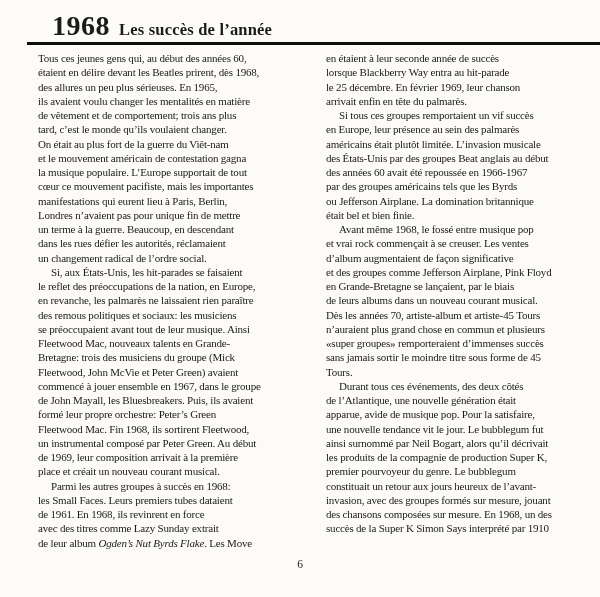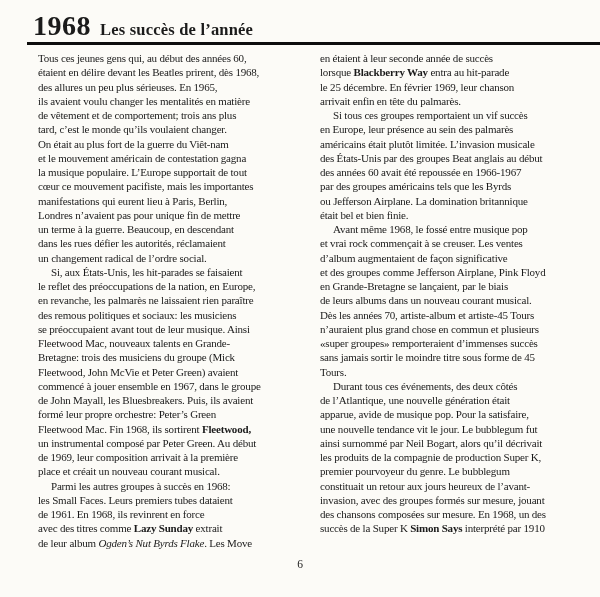--- a/index.html
+++ b/index.html
@@ -9,21 +9,21 @@
     height: 597px;
     background: var(--paper, #fcfbf7);
     color: var(--ink, #1b1b1b);
     font-family: "Liberation Serif", "DejaVu Serif", serif;
     overflow: hidden;
     box-sizing: border-box;
   }
   .page-header {
     position: absolute;
     top: 10px;
-    left: 33px;
+    left: 52px;
     white-space: nowrap;
   }
   .header-year {
     font-size: 28px;
     font-weight: bold;
     letter-spacing: 0.5px;
   }
   .header-title {
     font-size: 16.5px;
     font-weight: bold;
@@ -36,33 +36,33 @@
     left: 27px;
     right: 0;
     height: 2.5px;
     background: var(--rule, #0d0d0d);
   }
   .columns {
     position: absolute;
     top: 51px;
     left: 38px;
     display: flex;
-    gap: 10px;
+    gap: 16px;
   }
   .col { width: 272px; }
   .para {
     margin: 0;
     font-size: 11px;
     line-height: 14.25px;
     letter-spacing: -0.2px;
     white-space: pre;
   }
   .para.indent { text-indent: 13px; }
   .para.gap { }
-  .seg-bold { font-weight: bold; }
+  .seg-bold { font-weight: normal; }
   .seg-italic { font-style: italic; }
   .page-footer {
     position: absolute;
     top: 558px;
     left: 0;
     width: 600px;
     text-align: center;
     font-size: 11.5px;
   }
 </style>

